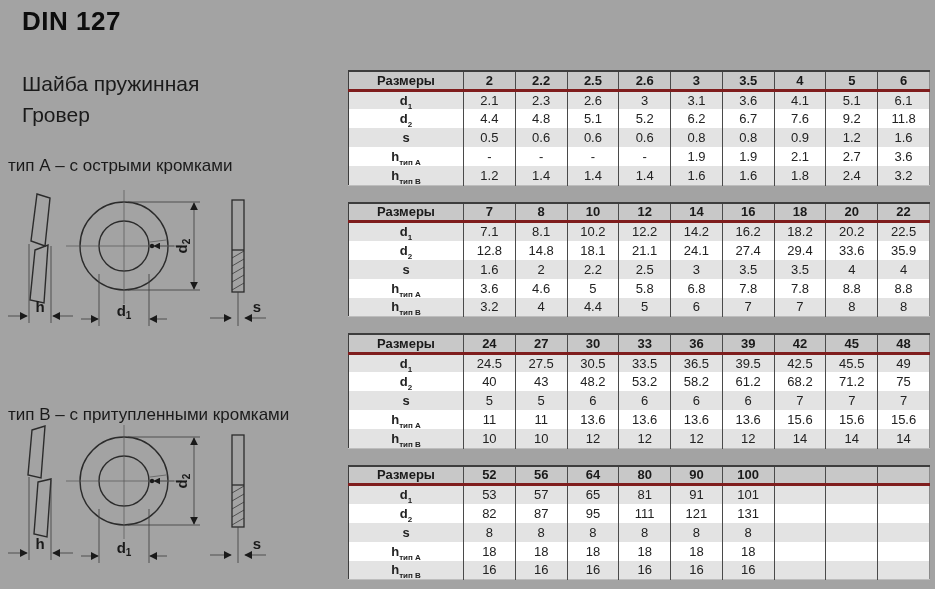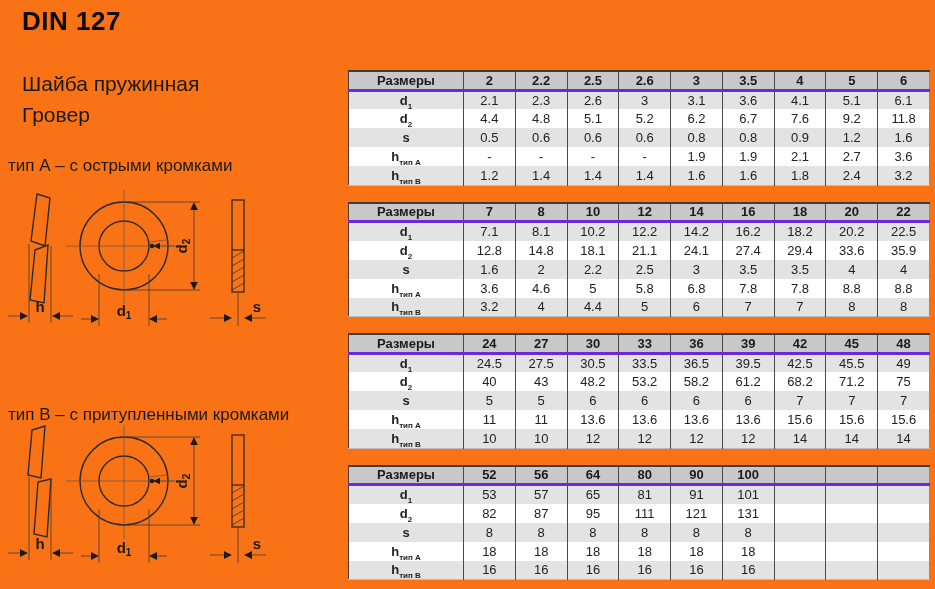--- a/index.html
+++ b/index.html
@@ -1,19 +1,19 @@
 <!DOCTYPE html>
 <html style="--header_bg: #c8c8c8; --row_shaded: #e3e3e3; --row_plain: #ffffff; --border_dark: #141414;"><head>
 <meta charset="utf-8">
 <style>
   * { margin:0; padding:0; box-sizing:border-box; }
   html,body { background:#ffffff; }
   .page {
     position:relative; width:935px; height:589px; overflow:hidden;
-    background:#f97316; font-family:"Liberation Sans", sans-serif; color:#111;
+    background:#a3a3a3; font-family:"Liberation Sans", sans-serif; color:#111;
   }
   .doc-title {
     position:absolute; left:22px; top:6px;
     font-size:26px; font-weight:bold; letter-spacing:0.5px; color:#0d0d0d;
   }
   .doc-subtitle {
     position:absolute; left:22px; top:68px;
     font-size:21px; line-height:31px; color:#1a1a1a;
   }
   .type-caption { position:absolute; font-size:17px; color:#1a1a1a; }
@@ -36,21 +36,21 @@
     border-bottom:1px solid #bdbdbd;
   }
   table.dim-table col.label-col { width:115px; }
   table.dim-table th, table.dim-table td {
     height:19px; padding:0 2px; text-align:center; vertical-align:middle;
     white-space:nowrap; overflow:hidden;
   }
   table.dim-table thead th {
     background:var(--header_bg, #c8c8c8);
     font-weight:bold; color:#1a1a1a;
-    border-bottom:3px solid #6d28d9;
+    border-bottom:3px solid #7f1d1d;
     border-left:1px solid #4a4a4a;
   }
   table.dim-table thead th:first-child { border-left:none; }
   table.dim-table tbody th, table.dim-table tbody td { border-left:1px solid #4a4a4a; }
   table.dim-table tbody th:first-child { border-left:none; font-weight:bold; }
   table.dim-table tbody tr:nth-child(odd) { background:var(--row_shaded, #e3e3e3); }
   table.dim-table tbody tr:nth-child(even) { background:var(--row_plain, #ffffff); }
   table.dim-table sub { font-size:8px; line-height:0; }
 </style>
 </head>

